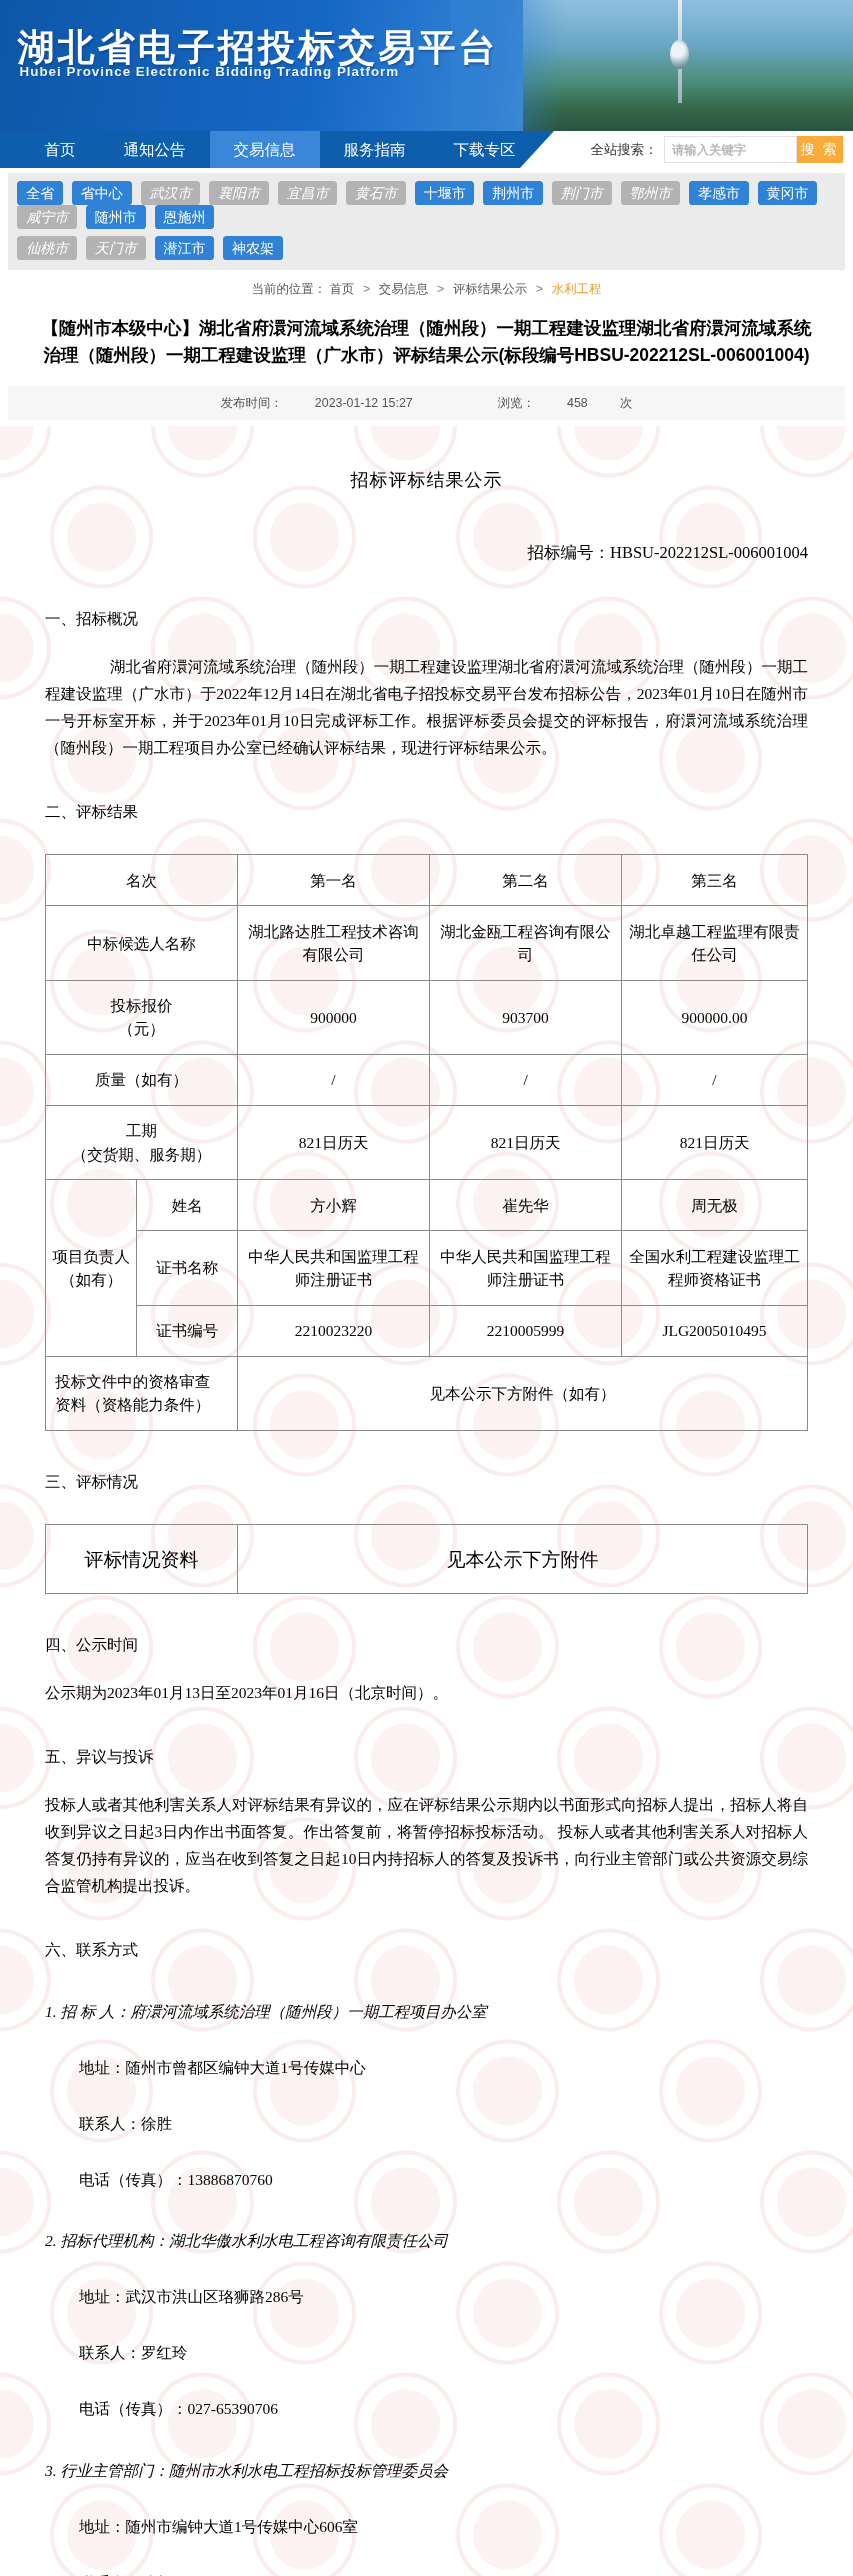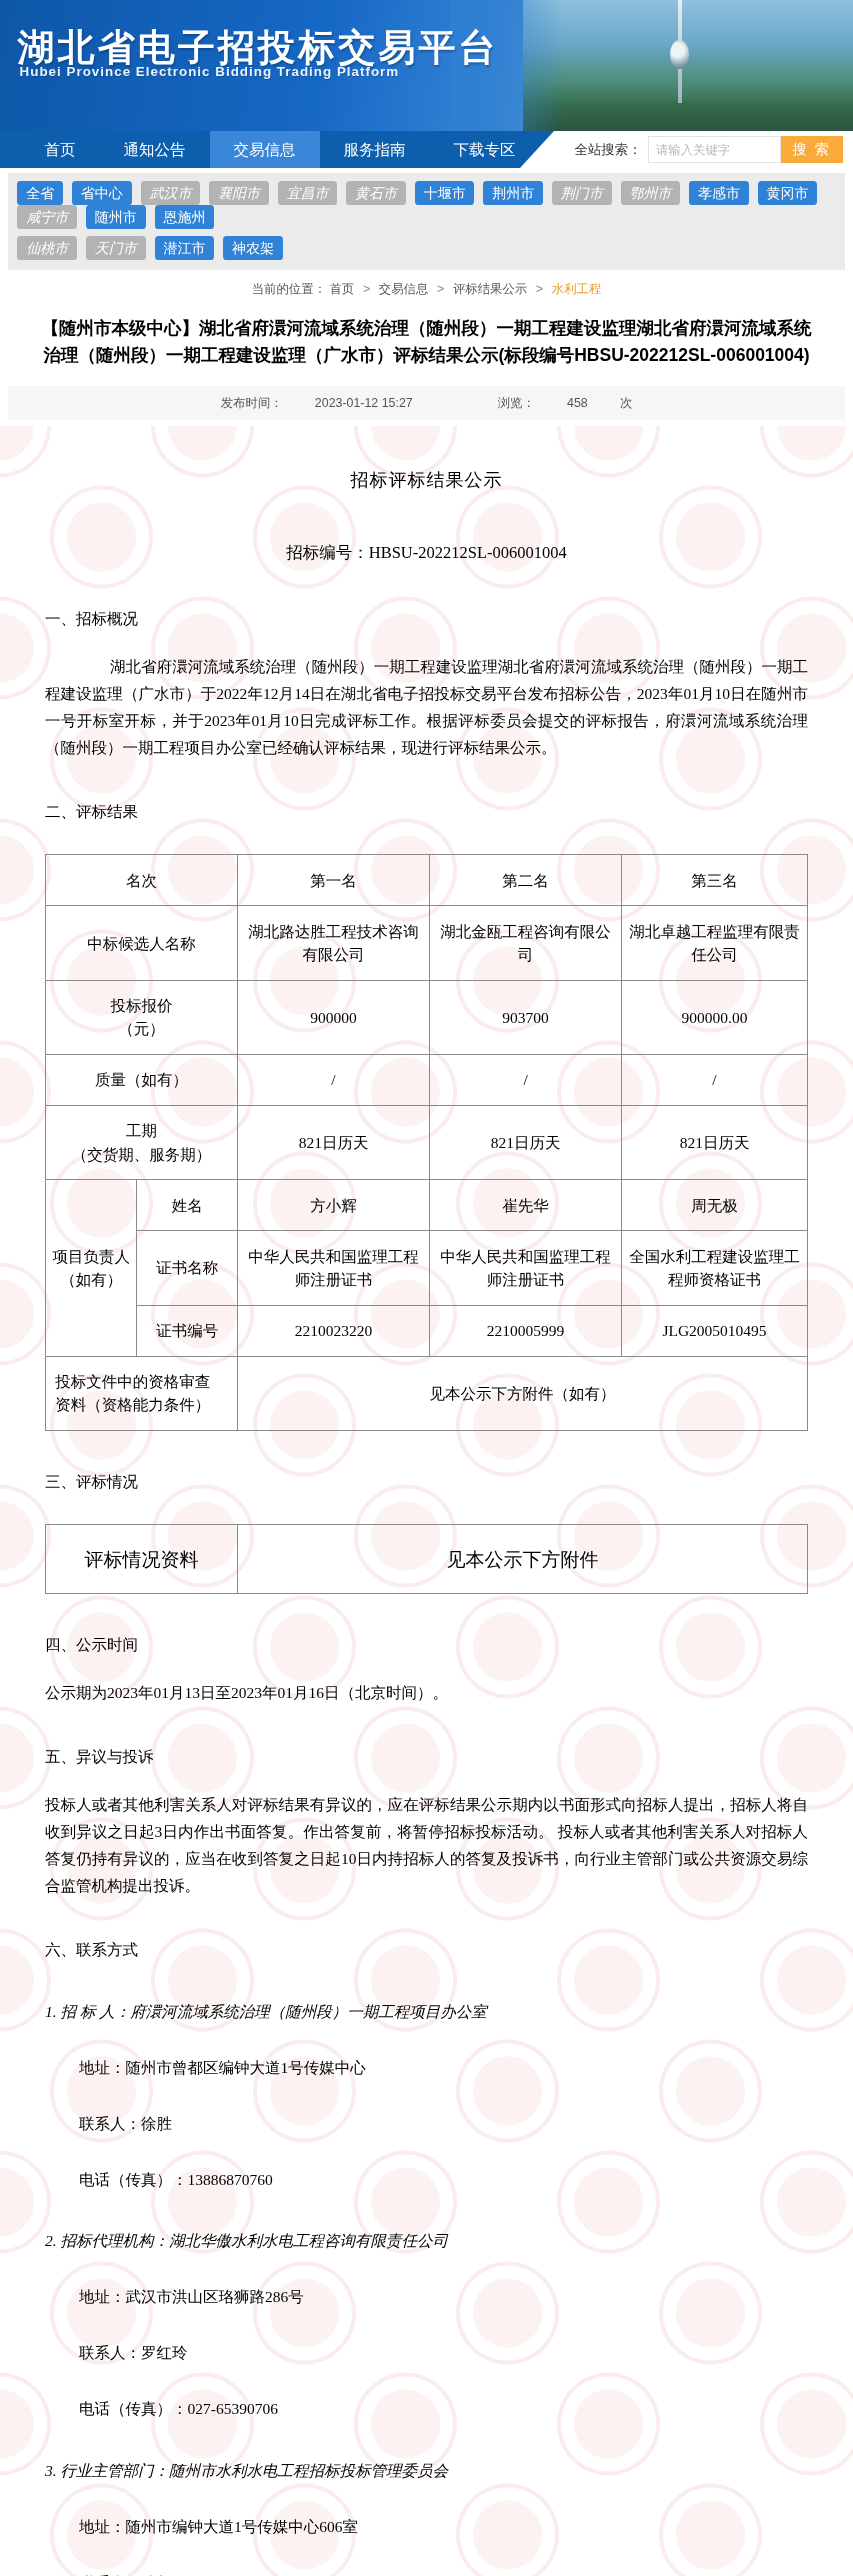--- a/index.html
+++ b/index.html
@@ -23,23 +23,23 @@
 
   
   .nav { position:relative; height:37px; background:#fff; }
   .nav-band { position:absolute; left:0; top:0; width:554px; height:37px; background:#0d5fae;
     clip-path:polygon(0 0,554px 0,520px 37px,0 37px); }
   .nav-tabs { position:absolute; left:20.6px; top:0; display:flex; height:37px; }
   .nav-tab { padding:0 24px; line-height:37px; font-size:15.5px; color:#fff; cursor:pointer; white-space:nowrap; }
   .nav-tab.active { background:#3a86d8; }
   .nav-search { position:absolute; right:10.3px; top:5.2px; height:27px; display:flex; align-items:center; }
   .nav-search .lbl { font-size:13.4px; color:#333; margin-right:6.2px; }
-  .nav-search input { width:133px; height:27px; border:0.5px solid #e2e2e2; font-size:12.4px; padding:0 7.2px; color:#ef4444; outline:none; }
+  .nav-search input { width:133px; height:27px; border:0.5px solid #e2e2e2; font-size:12.4px; padding:0 7.2px; color:#ef4444; outline:none;font-weight:bold; }
   .nav-search input::placeholder { color:#b9b9b9; }
-  .search-btn { width:62px; height:27px; background:#f9aa38; color:#fff; font-size:14px; border:none; cursor:pointer; letter-spacing:2.1px; }
+  .search-btn { width:46px; height:27px; background:#f9aa38; color:#fff; font-size:14px; border:none; cursor:pointer; letter-spacing:2.1px; }
 
   
   .regions { margin:5.2px 8.2px 0; background:#ebebeb; padding:8.2px 9.3px 4.1px; }
   .region-row { margin-bottom:6.2px; }
   .region-btn { display:inline-block; height:24px; line-height:24px; padding:0 8.8px; margin-right:6.7px;
     border-radius:3.6px; font-size:14px; color:#fff; cursor:pointer; }
   .region-btn.on { background:#2f82d6; }
   .region-btn.off { background:#b3b3b3;font-style:italic; }
 
   
@@ -58,21 +58,21 @@
   .doc { position:relative; margin-top:5.2px; padding:31px 45px 15.5px;
     font-family:"Liberation Serif", serif; font-size:15.5px; color:#000; line-height:1.75;
     background-image:
       radial-gradient(circle, rgba(221,112,104,0) 47px, rgba(221,112,104,0.13) 48px, rgba(221,112,104,0.13) 51px, rgba(221,112,104,0) 52px),
       radial-gradient(circle, rgba(221,112,104,0.09) 0 34px, rgba(221,112,104,0) 35px),
       radial-gradient(circle, rgba(221,112,104,0) 47px, rgba(221,112,104,0.13) 48px, rgba(221,112,104,0.13) 51px, rgba(221,112,104,0) 52px),
       radial-gradient(circle, rgba(221,112,104,0.09) 0 34px, rgba(221,112,104,0) 35px);
     background-size:203px 222px, 203px 222px, 203px 222px, 203px 222px;
     background-position:0 0, 0 0, 101px 111px, 101px 111px; }
   .doc-heading { text-align:center; font-size:18px; margin-top:8.2px; letter-spacing:1px; }
-  .bid-no { text-align:center; font-size:16.5px; margin-top:43px; }
+  .bid-no { text-align:right; font-size:16.5px; margin-top:43px; }
   .sec-title { margin-top:37px; }
   .para { margin-top:20.6px; text-align:justify; }
   .indent4 { text-indent:4.2em; }
 
   table.grid { width:100%; margin-top:29px; border-collapse:collapse; }
   table.grid td { border:0.5px solid #8a8a8a; text-align:center; vertical-align:middle;
     padding:13.4px 6.2px; font-size:15.5px; line-height:1.5; }
   .pre { white-space:pre-line; }
   table.eval { width:100%; margin-top:29px; border-collapse:collapse; }
   table.eval td { border:0.5px solid #8a8a8a; text-align:center; vertical-align:middle; padding:17.5px 6.2px; font-size:19px; }

